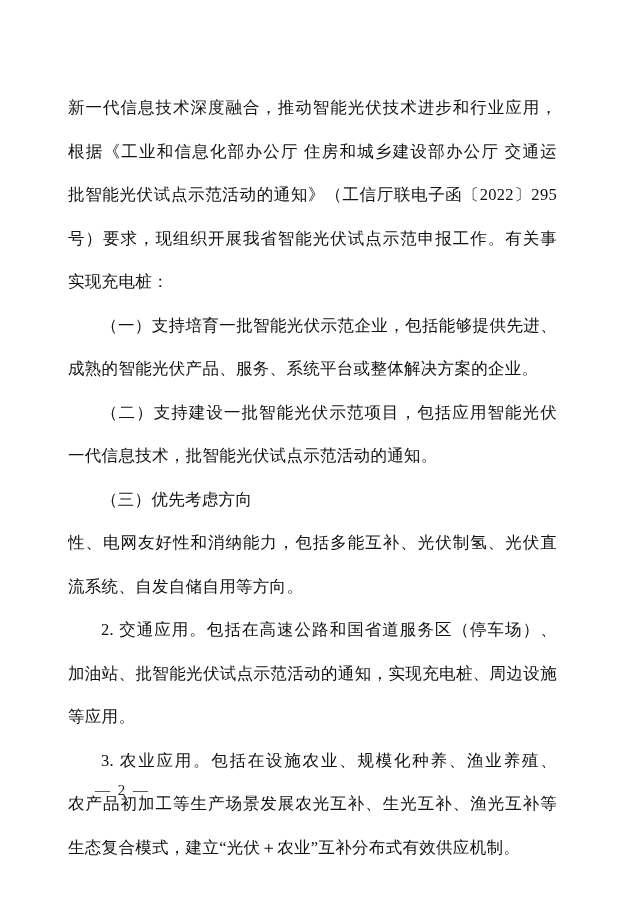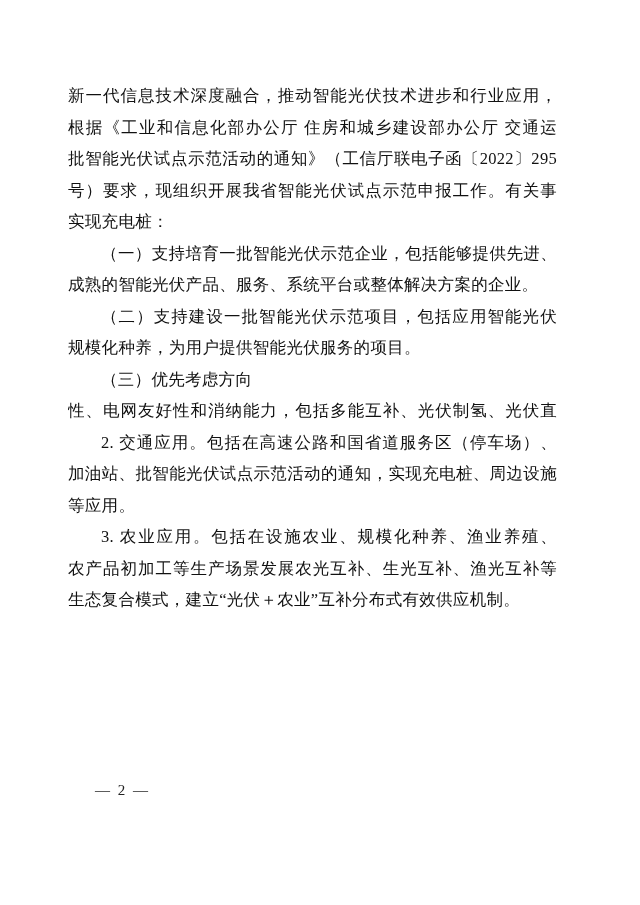--- a/index.html
+++ b/index.html
@@ -25,20 +25,21 @@
   }
   .line {
     font-size: 16.5px;
     line-height: 31.5px;
     height: 31.5px;
     overflow: hidden;
     letter-spacing: 0.3px;
     text-align: justify;
     text-justify: inter-character;
     white-space: normal;
+    margin-top: 12px;
   }
   .line.j {
     
     text-align-last: justify;
   }
   .line.indent { text-indent: 2em; }
   .line.heading {
     font-family: "Liberation Sans", "DejaVu Sans", sans-serif;
     font-weight: bold;
     font-size: 17px;
@@ -60,23 +61,24 @@
 <div class="page">
   <div class="doc" id="doc">
       <div class="line j">新一代信息技术深度融合，推动智能光伏技术进步和行业应用，</div>
       <div class="line j">根据《工业和信息化部办公厅 住房和城乡建设部办公厅 交通运</div>
       <div class="line j">批智能光伏试点示范活动的通知》（工信厅联电子函〔2022〕295</div>
       <div class="line j">号）要求，现组织开展我省智能光伏试点示范申报工作。有关事</div>
       <div class="line">实现充电桩：</div>
       <div class="line indent j">（一）支持培育一批智能光伏示范企业，包括能够提供先进、</div>
       <div class="line">成熟的智能光伏产品、服务、系统平台或整体解决方案的企业。</div>
       <div class="line indent j">（二）支持建设一批智能光伏示范项目，包括应用智能光伏</div>
-      <div class="line">规模化种养，为用户提供智能光伏服务的项目。</div>
+      <div class="line">一代信息技术，批智能光伏试点示范活动的通知。</div>
       <div class="line indent">（三）优先考虑方向</div>
       <div class="line j">性、电网友好性和消纳能力，包括多能互补、光伏制氢、光伏直</div>
+      <div class="line">流系统、自发自储自用等方向。</div>
       <div class="line indent j">2. 交通应用。包括在高速公路和国省道服务区（停车场）、</div>
       <div class="line j">加油站、批智能光伏试点示范活动的通知，实现充电桩、周边设施</div>
       <div class="line">等应用。</div>
       <div class="line indent j">3. 农业应用。包括在设施农业、规模化种养、渔业养殖、</div>
       <div class="line j">农产品初加工等生产场景发展农光互补、生光互补、渔光互补等</div>
       <div class="line">生态复合模式，建立“光伏＋农业”互补分布式有效供应机制。</div>
     </div>
   <div class="footer">— 2 —</div>
 </div>
 

